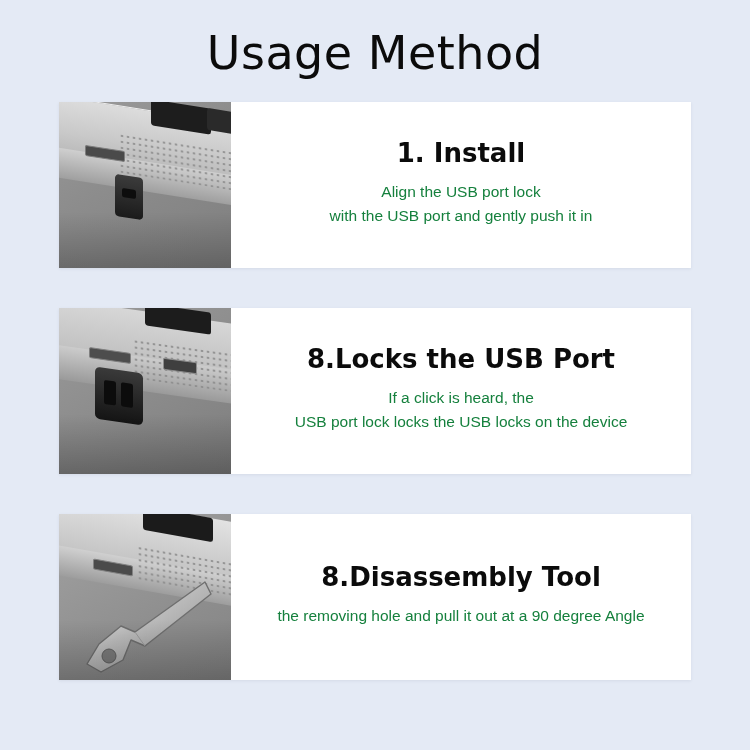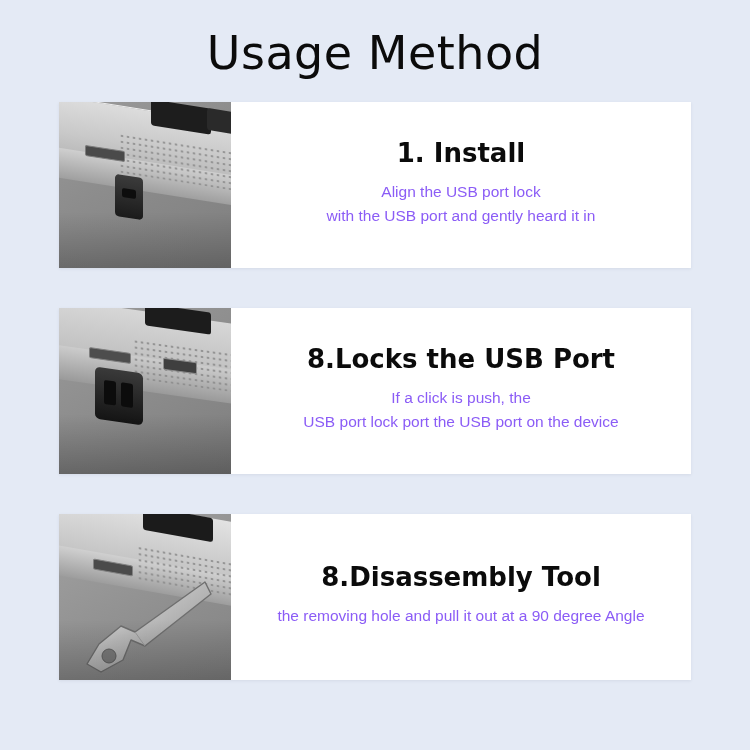--- a/index.html
+++ b/index.html
@@ -56,21 +56,21 @@
     font-size: 26px;
     font-weight: bold;
     color: #0b0b0b;
     margin-bottom: 12px;
     text-align: right;
     font-family: "DejaVu Sans", sans-serif;
     white-space: nowrap;
   }
   .step-line {
     font-size: 15.5px;
-    color: #8b5cf6;
+    color: #15803d;
     line-height: 1.55;
     text-align: center;
     white-space: nowrap;
   }
 
   
   .ph1-bg {
     position: absolute; inset: 0;
     background: linear-gradient(150deg,#9a9a9a 0%,#8d8d8d 40%,#7e7e7e 100%);
   }
@@ -172,40 +172,40 @@
       <div class="ph1-keys2"></div>
       <div class="ph1-edge"></div>
       <div class="ph1-grill"></div>
       <div class="ph1-port"></div>
       <div class="ph1-lock"></div>
       <div class="ph1-shadow"></div>
     </div>
     <div class="step-text">
       <div class="step-heading">1. Install</div>
       <div class="step-line">Align the USB port lock</div>
-      <div class="step-line">with the USB port and gently heard it in</div>
+      <div class="step-line">with the USB port and gently push it in</div>
     </div>
   </div>
 
   <div class="step-row">
     <div class="step-photo">
       <div class="ph2-bg"></div>
       <div class="ph2-body"></div>
       <div class="ph2-keys"></div>
       <div class="ph2-edge"></div>
       <div class="ph2-grill"></div>
       <div class="ph2-port1"></div>
       <div class="ph2-port2"></div>
       <div class="ph2-lock"></div>
       <div class="ph2-shadow"></div>
     </div>
     <div class="step-text">
       <div class="step-heading">8.Locks the USB Port</div>
-      <div class="step-line">If a click is push, the</div>
-      <div class="step-line">USB port lock port the USB port on the device</div>
+      <div class="step-line">If a click is heard, the</div>
+      <div class="step-line">USB port lock locks the USB locks on the device</div>
     </div>
   </div>
 
   <div class="step-row">
     <div class="step-photo">
       <div class="ph3-bg"></div>
       <div class="ph3-body"></div>
       <div class="ph3-keys"></div>
       <div class="ph3-edge"></div>
       <div class="ph3-grill"></div>

